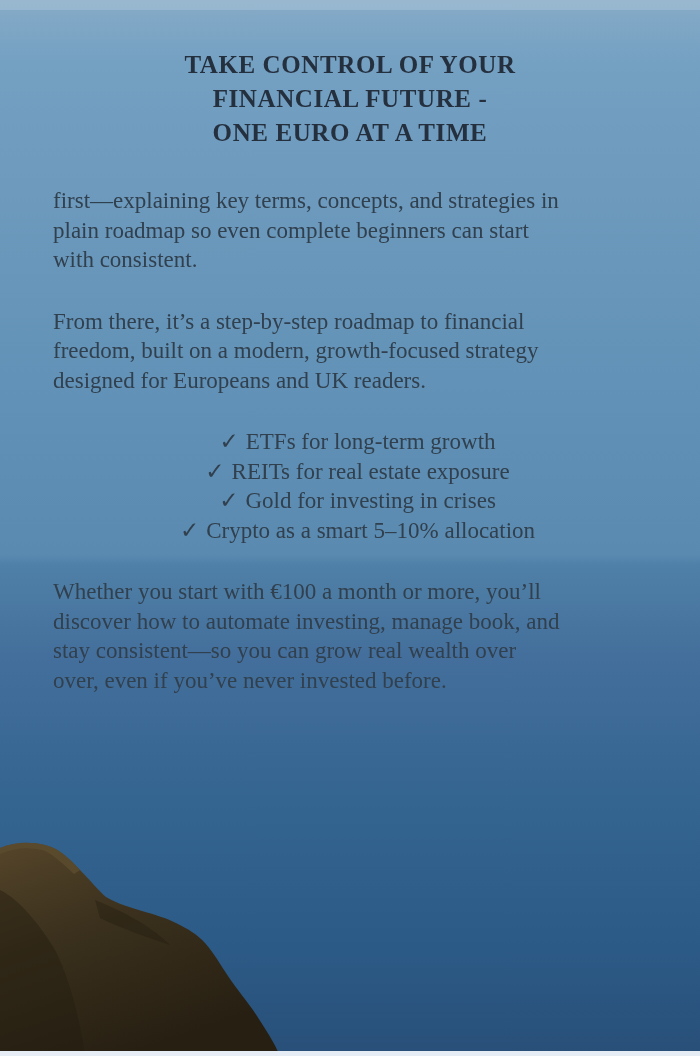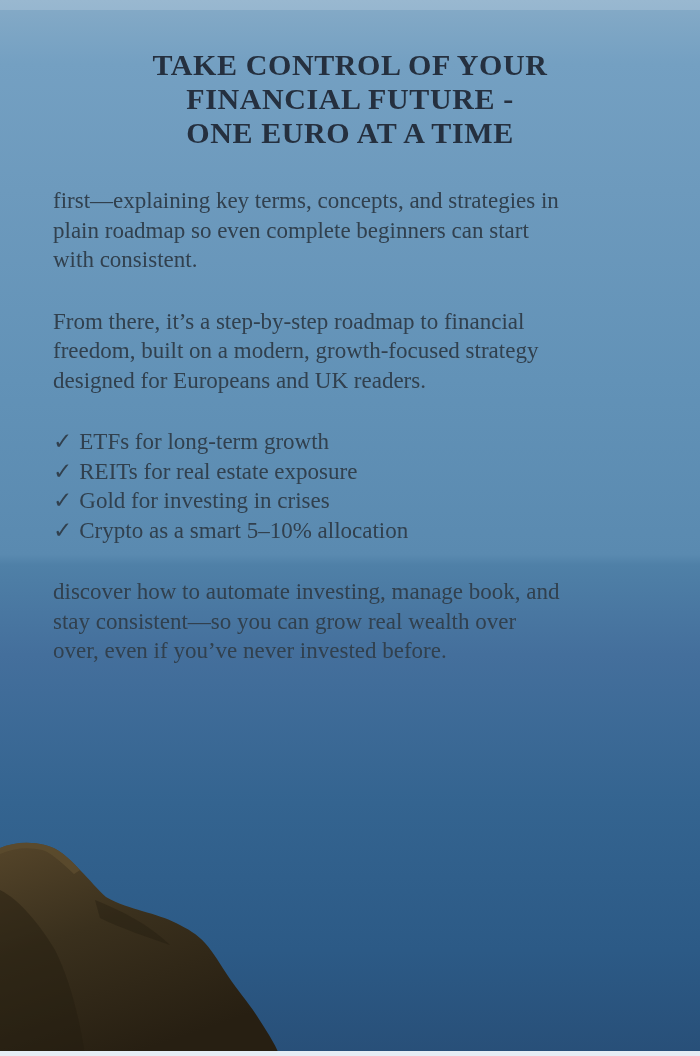--- a/index.html
+++ b/index.html
@@ -30,21 +30,21 @@
     height: 10px;
     background: rgba(255,255,255,0.16);
   }
   .title {
     position: absolute;
     top: 48px;
     left: 0;
     width: 100%;
     margin: 0;
     text-align: center;
-    font-size: 30px;
+    font-size: 25px;
     line-height: 34px;
     font-weight: 700;
     letter-spacing: 0.6px;
     color: var(--title-text, #25303f);
   }
   .title .tline { display: block; }
   .body-text {
     position: absolute;
     top: 186px;
     left: 53px;
@@ -54,20 +54,21 @@
     color: var(--body-text, #31404e);
   }
   .body-text p {
     margin: 0 0 32px 0;
   }
   .body-text .line { display: block; }
   .checklist {
     list-style: none;
     margin: 0 0 32px 0;
     padding: 0;
+    text-align: center;
   }
   .checklist li { display: block; }
   .check-icon { margin-right: 7px; }
   .rock-svg {
     position: absolute;
     left: 0;
     bottom: 0;
     width: 300px;
     height: 226px;
     display: block;
@@ -109,20 +110,21 @@
 
 
     <ul class="checklist">
       <li><span class="check-icon">✓</span><span>ETFs for long-term growth</span></li>
       <li><span class="check-icon">✓</span><span>REITs for real estate exposure</span></li>
       <li><span class="check-icon">✓</span><span>Gold for investing in crises</span></li>
       <li><span class="check-icon">✓</span><span>Crypto as a smart 5–10% allocation</span></li>
     </ul>
 
     <p>
+      <span class="line">Whether you start with €100 a month or more, you’ll</span>
       <span class="line">discover how to automate investing, manage book, and</span>
       <span class="line">stay consistent—so you can grow real wealth over</span>
       <span class="line">over, even if you’ve never invested before.</span>
     </p>
 
   </div>
 
   <svg class="rock-svg" viewBox="0 0 300 226" preserveAspectRatio="none" aria-hidden="true">
     <defs>
       <linearGradient id="rockGrad" x1="0" y1="0" x2="0.45" y2="1">

